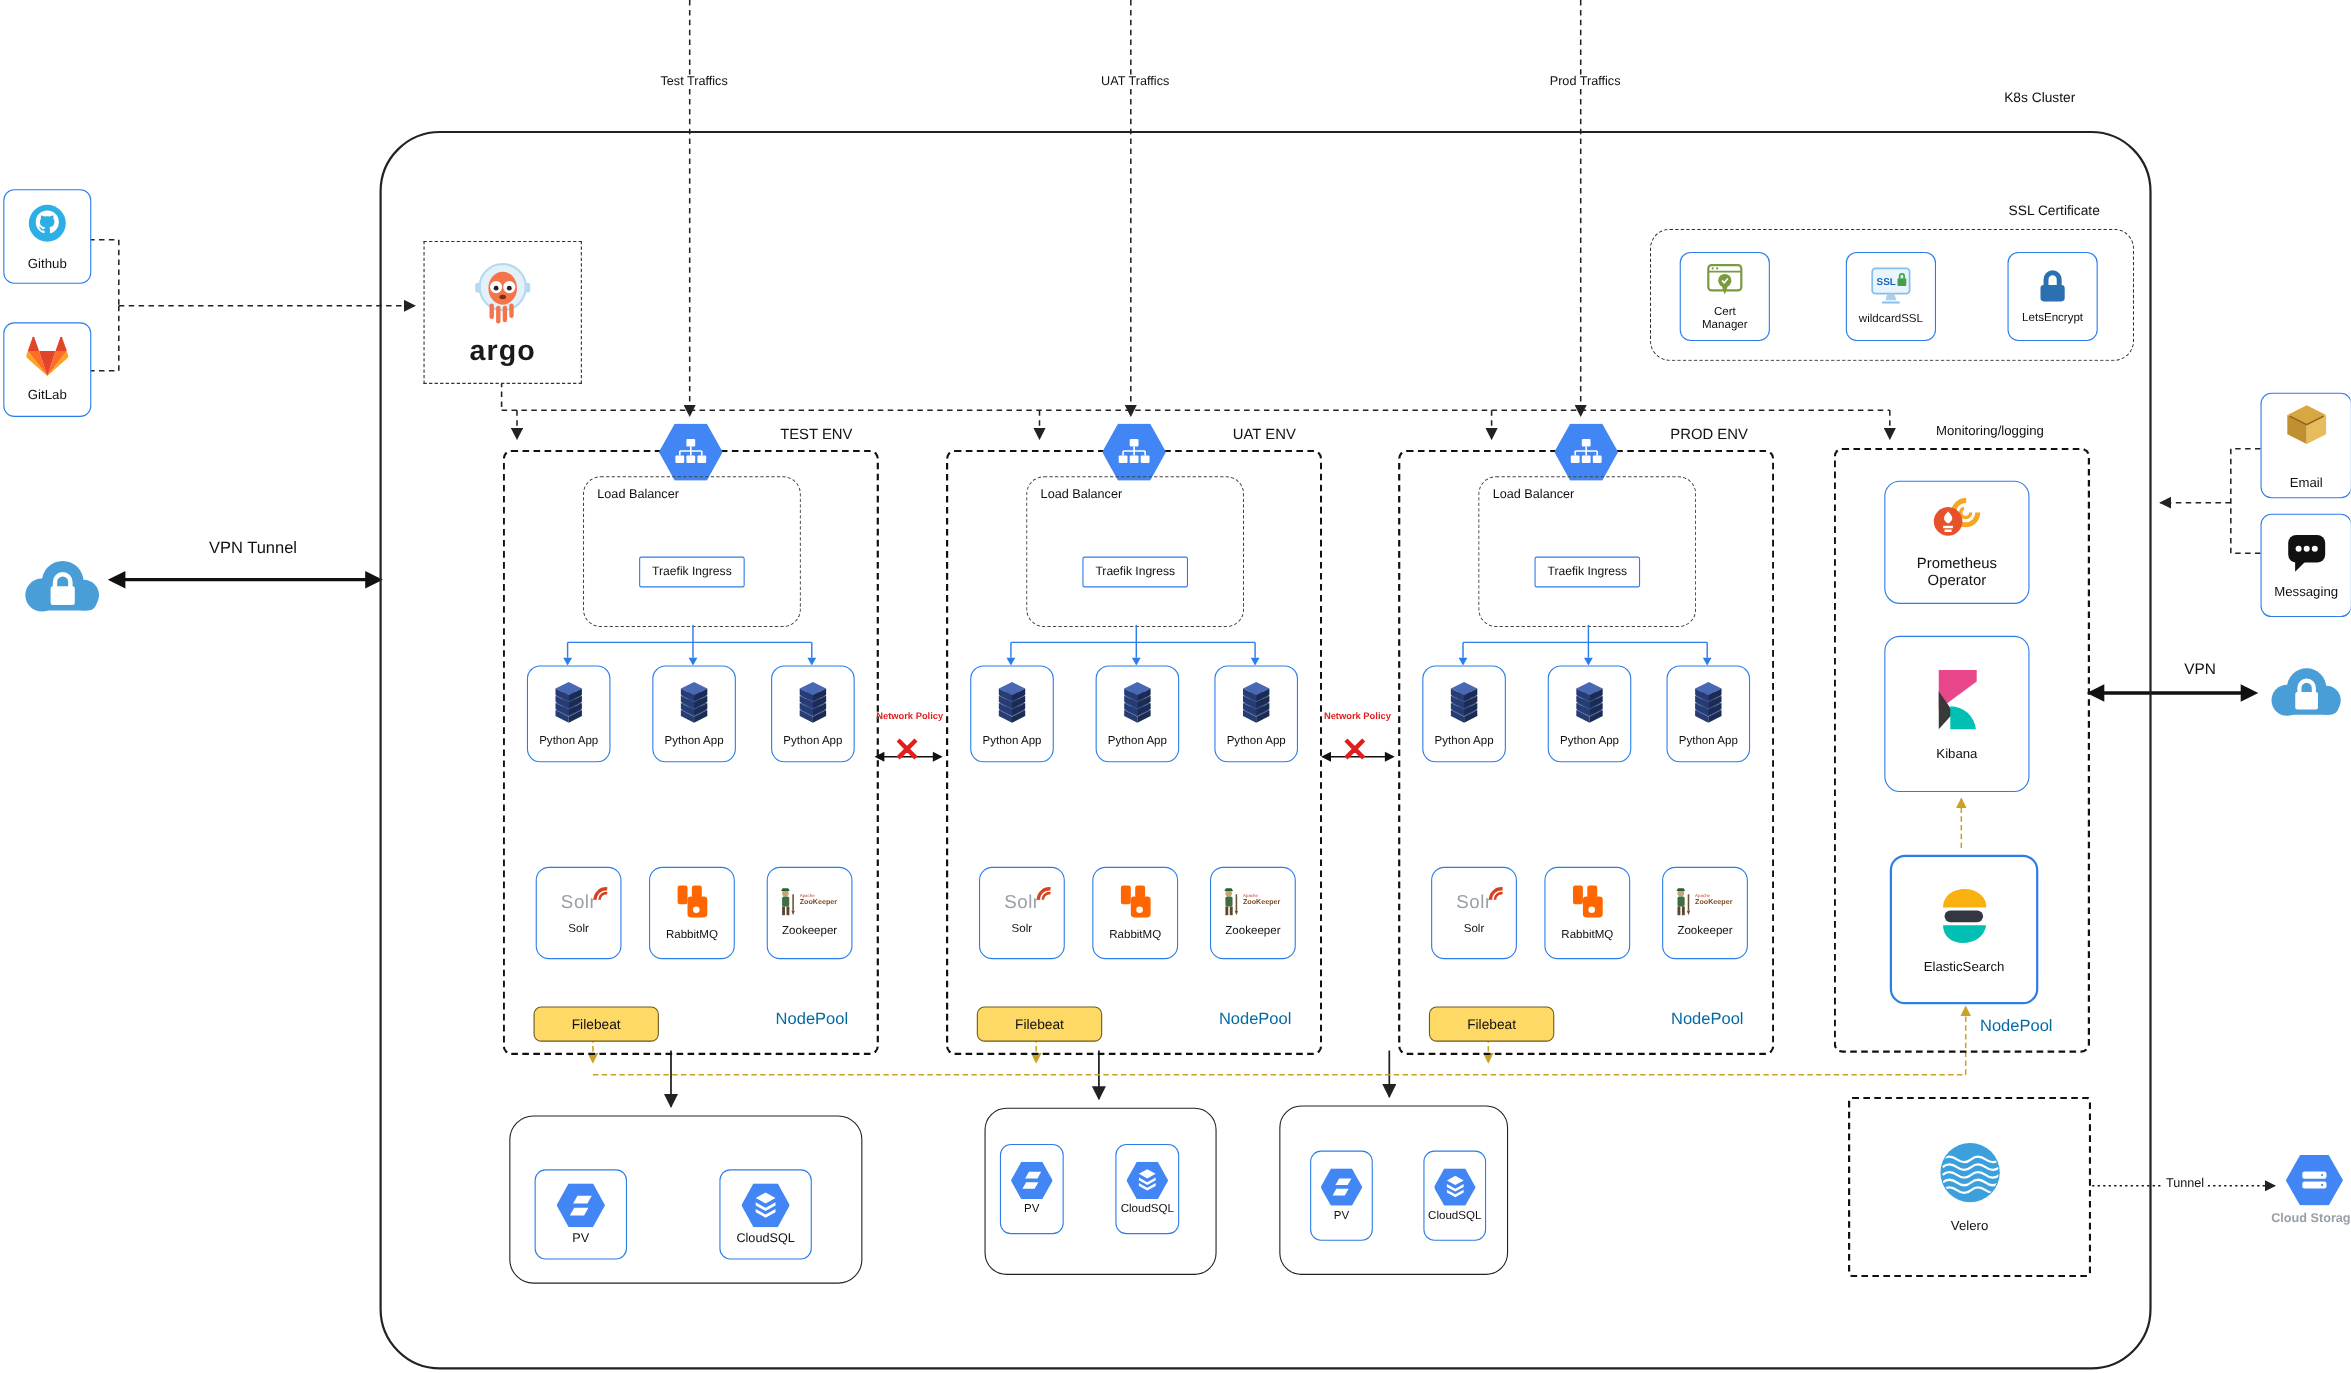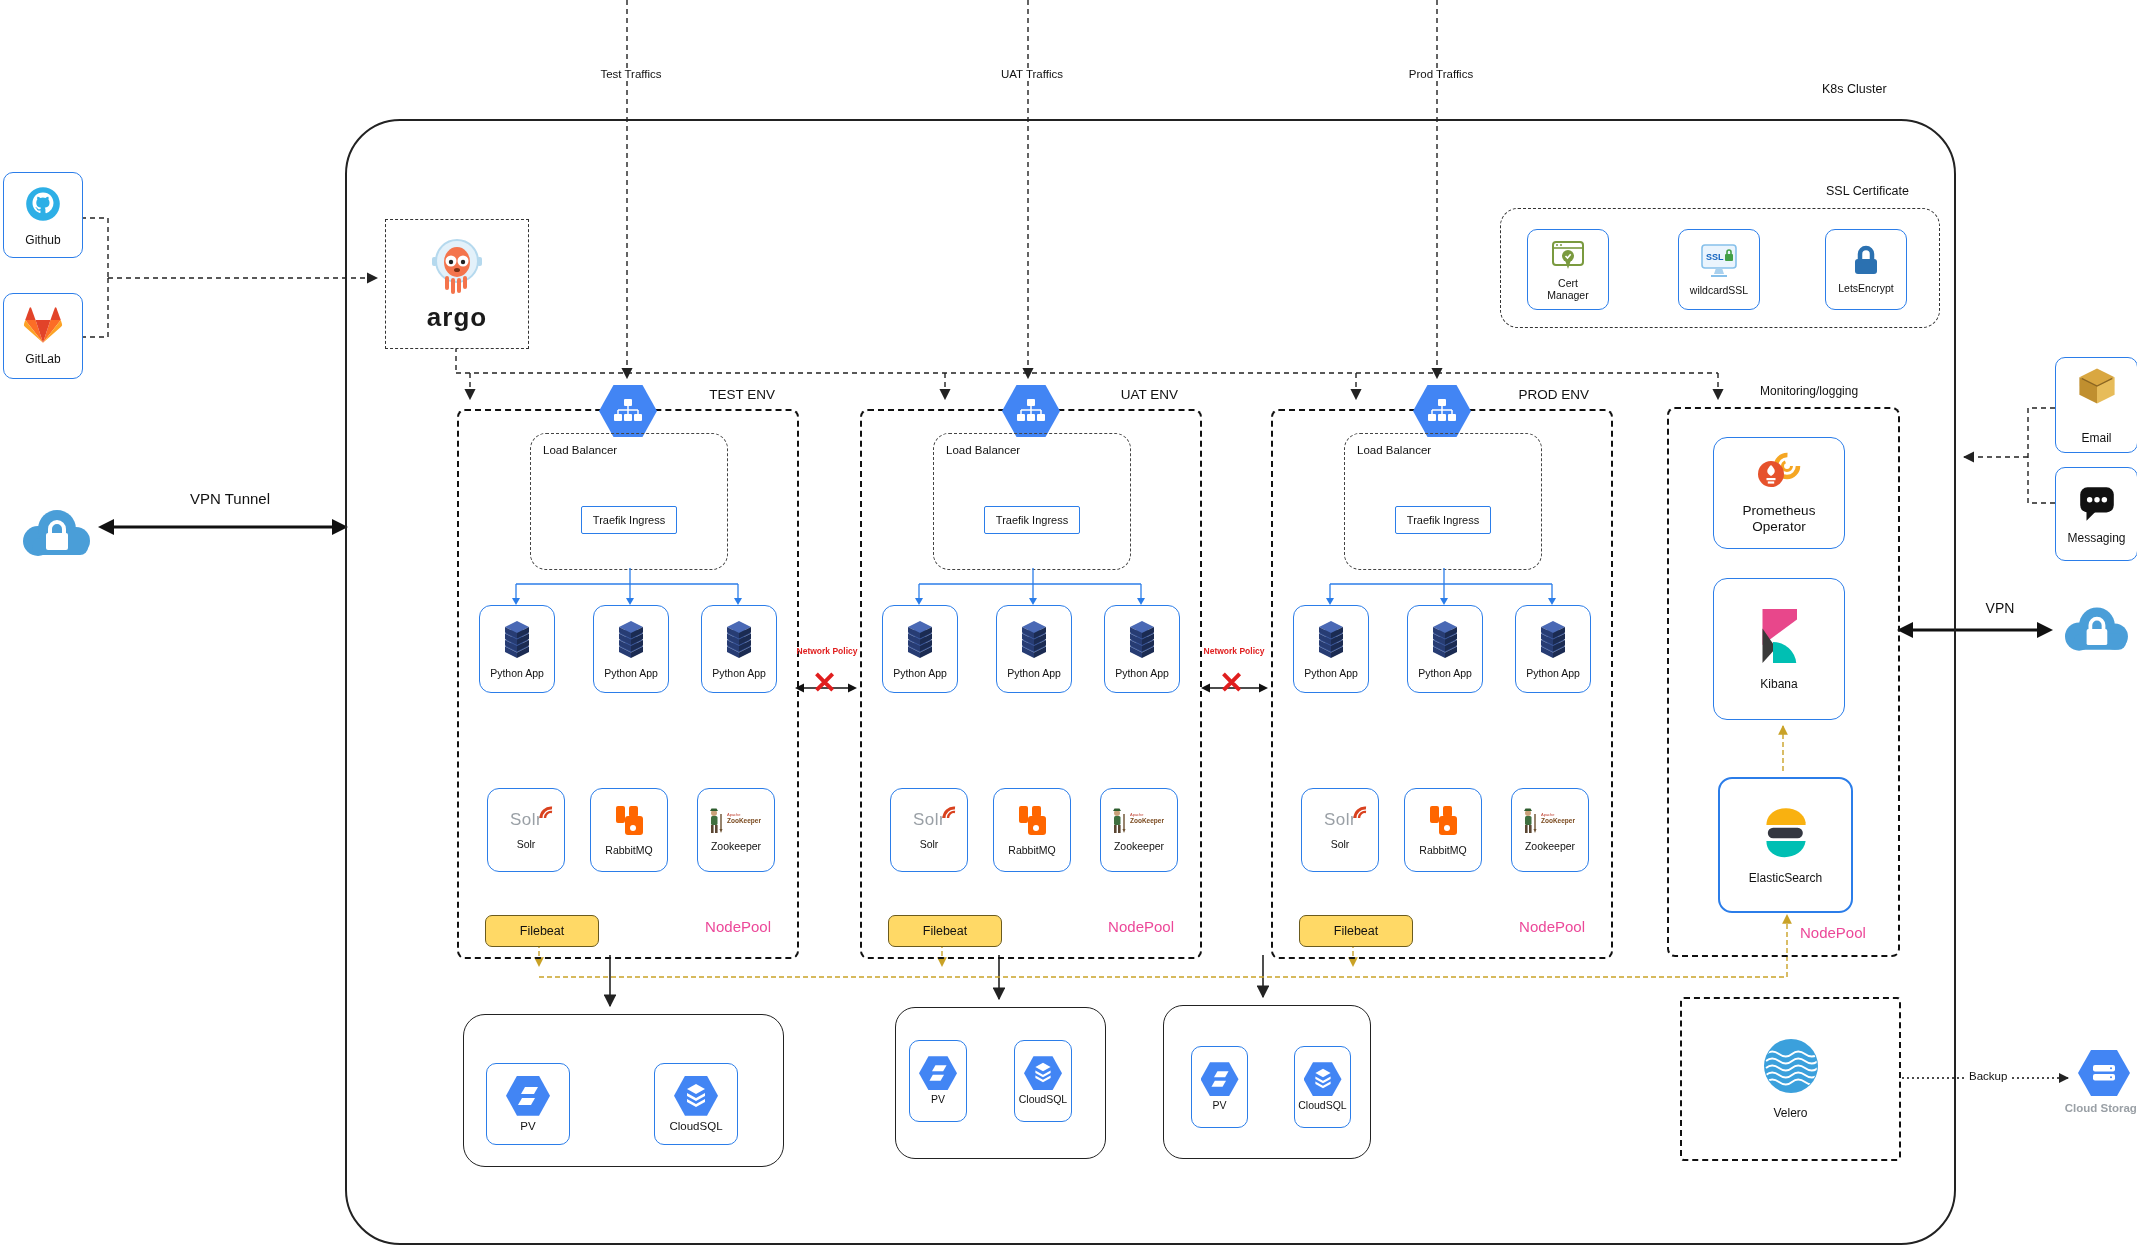--- a/index.html
+++ b/index.html
@@ -16,21 +16,21 @@
   .env-label{position:absolute;top:-24px;right:22px;font-size:13.5px}
   .hex{position:absolute;display:flex;align-items:center;justify-content:center;background:#4285f4;clip-path:polygon(25% 0%,75% 0%,100% 50%,75% 100%,25% 100%,0% 50%)}
   .lb-hex{left:140px;top:-26px;width:58px;height:52px}
   .lb-box{position:absolute;left:71px;top:22px;width:196px;height:135px;border:1.4px dashed #444;border-radius:16px}
   .lb-title{position:absolute;left:12px;top:10px;font-size:11.5px}
   .ingress{position:absolute;left:50%;top:72px;transform:translateX(-50%);width:94px;height:26px;border:1.2px solid #2b7de9;background:#fff;font-size:11px;display:flex;align-items:center;justify-content:center;border-radius:2px}
   .fan{position:absolute;left:41px;top:157px}
   .app{position:absolute;top:194px;width:74px;height:86px;border-radius:12px;gap:3px}
   .svc{position:absolute;top:377px;width:76px;height:82px;border-radius:12px;gap:3px}
   .filebeat{position:absolute;left:26px;top:504px;width:112px;height:30px;background:#ffd966;border:1.2px solid #6b5b1e;border-radius:7px;display:flex;align-items:center;justify-content:center;font-size:12.5px}
-  .nodepool{position:absolute;right:26px;top:507px;color:#ec4899;font-size:15px}
+  .nodepool{position:absolute;right:26px;top:507px;color:#0369a1;font-size:15px}
   .npx{position:absolute;color:#e01e1e;font-size:30px;font-weight:bold;line-height:1}
   .np-lbl{position:absolute;width:90px;text-align:center;color:#e01e1e;font-size:8.5px;font-weight:bold}
   .mon{position:absolute;left:1667px;top:407px;width:229px;height:546px;border:2.6px dashed #111;border-radius:8px}
   .storage{position:absolute;border:1.6px solid #222;background:#fff}
   .solr-wrap{position:relative;width:46px;height:26px}
   .solr-txt{font-size:17px;color:#9aa0a6;letter-spacing:.5px}
   .grey2{position:absolute;color:#9aa0a6;font-size:11.5px;line-height:1.15;text-align:center;font-weight:bold}
   .argo-txt{font-size:26px;font-weight:bold;color:#1a1a1a;letter-spacing:1px;line-height:1}
 </style>
 </head>
@@ -717,21 +717,21 @@
           <path d="M4 24 q6 -5 13 0 t13 0 t13 0 t13 0"></path>
           <path d="M4 31 q6 -5 13 0 t13 0 t13 0 t13 0"></path>
           <path d="M4 38 q6 -5 13 0 t13 0 t13 0 t13 0"></path>
           <path d="M4 45 q6 -5 13 0 t13 0 t13 0 t13 0"></path>
         </g>
       </svg>
     </span>
     <span class="cap">Velero</span>
   </div>
 
-  <div class="lbl onln" style="left:1966px;top:1070px;font-size:11.5px">Backup</div>
+  <div class="lbl onln" style="left:1966px;top:1070px;font-size:11.5px">Tunnel</div>
   <span class="hex" style="left:2078px;top:1050px;width:52px;height:46px">
     <svg width="26" height="20" viewBox="0 0 26 20" fill="#fff">
         <rect x="2" y="2" width="22" height="6.5" rx="2"></rect>
         <rect x="2" y="11" width="22" height="6.5" rx="2"></rect>
         <circle cx="20" cy="5.2" r="1" fill="#4285f4"></circle>
         <circle cx="20" cy="14.2" r="1" fill="#4285f4"></circle>
       </svg>
   </span>
   <div class="grey2" style="left:2062px;top:1102px;width:84px">Cloud Storage</div>
 

